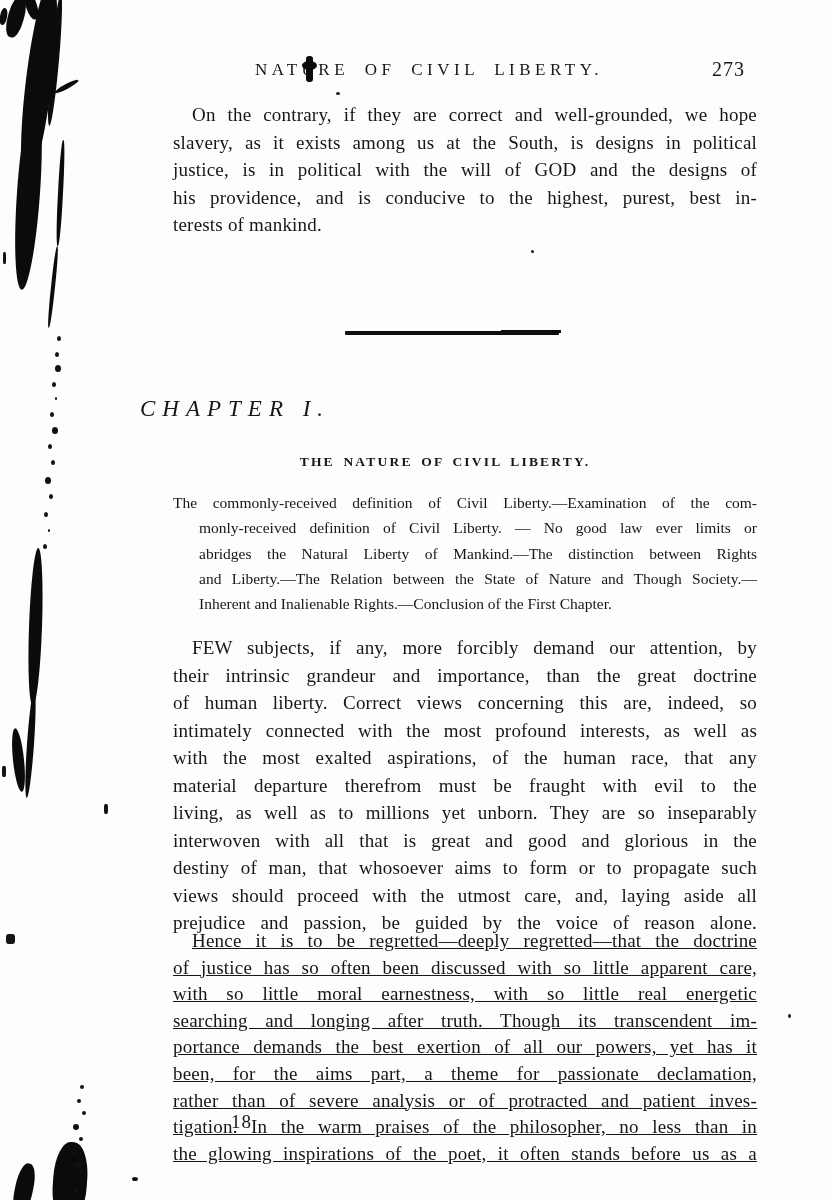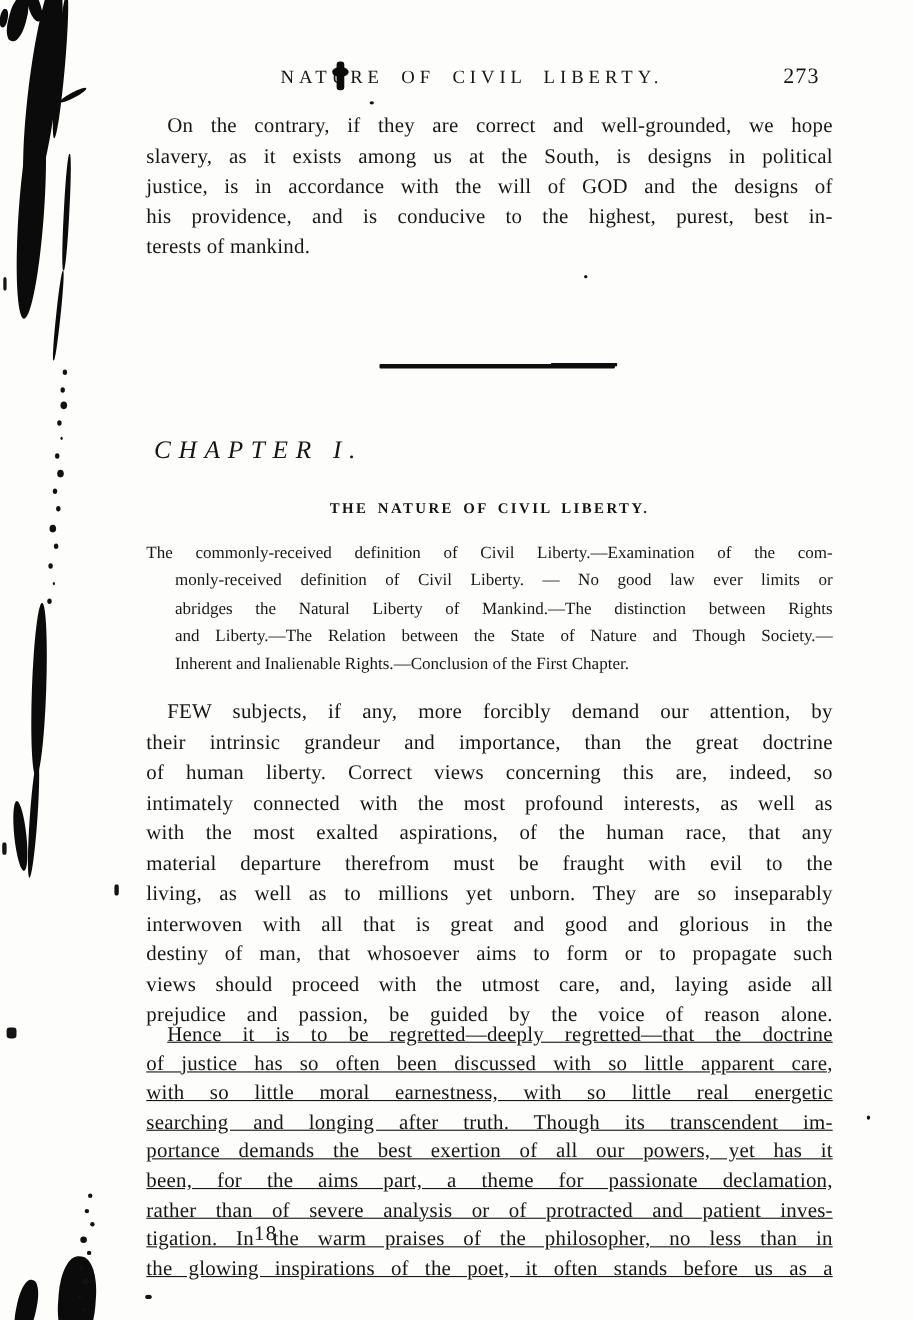--- a/index.html
+++ b/index.html
@@ -13,21 +13,21 @@
   .running-title{
     display:block;text-align:center;transform:translateX(-16px);
     font-size:17px;letter-spacing:4.5px;word-spacing:7px;
   }
   .page-number{position:absolute;right:12px;top:-2px;font-size:20px;letter-spacing:1px;}
   
   .para{position:absolute;left:133px;width:624px;font-size:19px;line-height:27.5px;letter-spacing:.2px;}
   .intro{top:101px;}
   .p2{top:634px;}
   .p3{top:928px;line-height:26.6px;text-decoration:underline;}
-  .line{text-align:justify;text-align-last:justify;text-justify:inter-word;}
+  .line{text-align:justify;text-align-last:justify;text-justify:inter-word;margin-left:40px;}
   .line.short{text-align-last:left;}
   .line.indent{padding-left:19px;}
   
   .rule{position:absolute;left:345px;top:331px;width:214px;height:4px;background:#0e0e0e;border-radius:1px;}
   .rule::after{content:"";position:absolute;right:-2px;top:-1px;width:60px;height:3px;background:#0e0e0e;}
   .chapter-heading{
     position:absolute;left:133px;top:396px;width:624px;text-align:left;
     font-size:23px;letter-spacing:7px;text-indent:7px;font-style:italic;
   }
   .chapter-subtitle{
@@ -77,21 +77,21 @@
 <div class="page">
 
   <div class="running-header">
     <span class="running-title">NATURE OF CIVIL LIBERTY.</span>
     <span class="page-number">273</span>
   </div>
 
   <div class="para intro">
     <div class="line indent">On the contrary, if they are correct and well-grounded, we hope</div>
     <div class="line">slavery, as it exists among us at the South, is designs in political</div>
-    <div class="line">justice, is in accordance with the will of GOD and the designs of</div>
+    <div class="line">justice, is in political with the will of GOD and the designs of</div>
     <div class="line">his providence, and is conducive to the highest, purest, best in-</div>
     <div class="line short">terests of mankind.</div>
   </div>
 
   <div class="rule"></div>
 
   <div class="chapter-heading">CHAPTER I.</div>
   <div class="chapter-subtitle">THE NATURE OF CIVIL LIBERTY.</div>
 
   <div class="synopsis">

